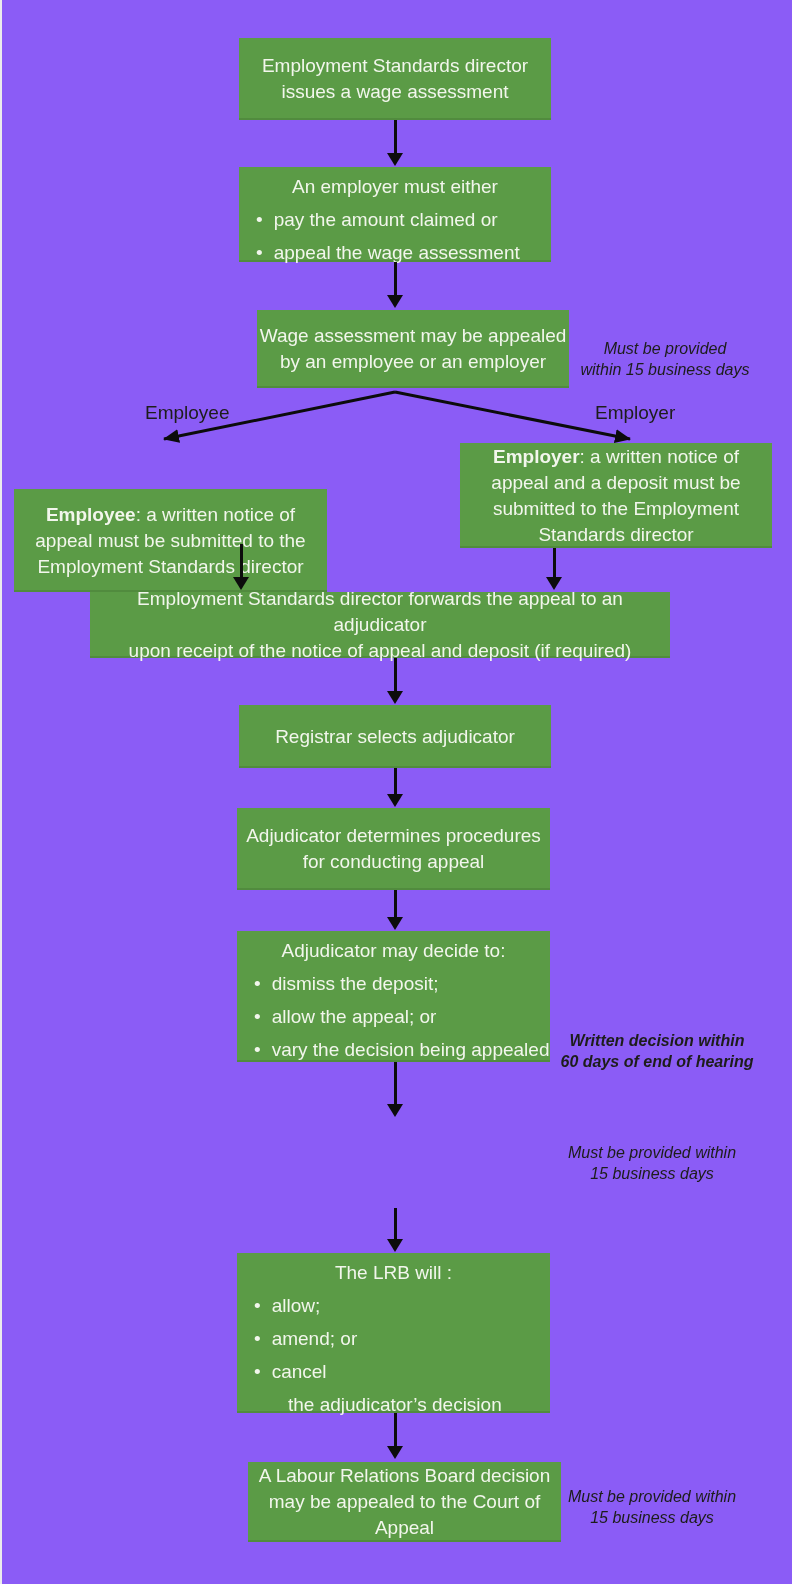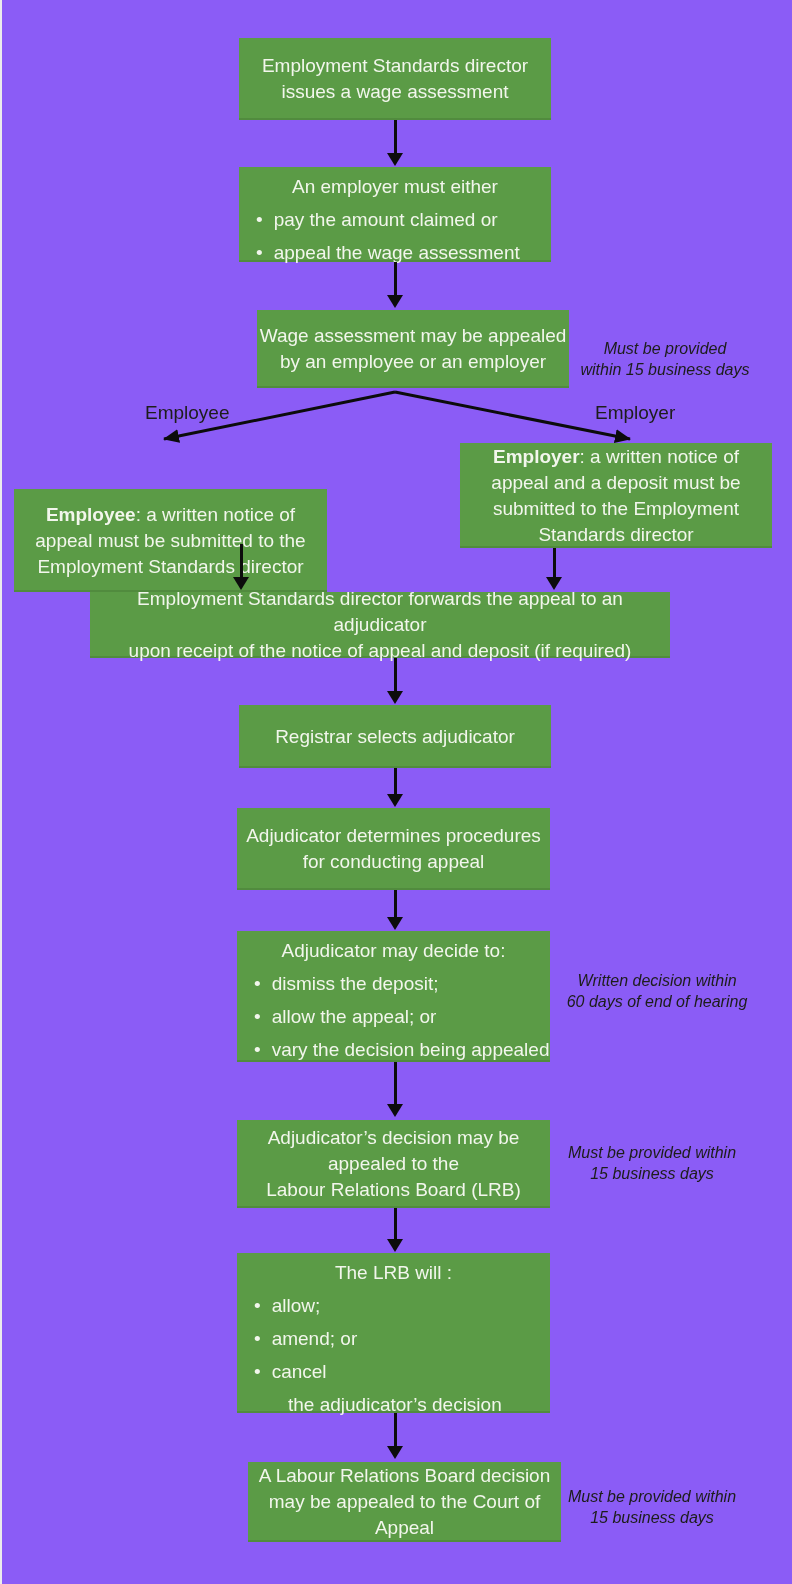--- a/index.html
+++ b/index.html
@@ -154,35 +154,30 @@
     <div class="bullet-row">
       <span class="dot">•</span>
       <span>allow the appeal; or</span>
     </div>
     <div class="bullet-row">
       <span class="dot">•</span>
       <span>vary the decision being appealed</span>
     </div>
   </div>
 
-  <div class="note" style="left:545px; top:970px;">
+  <div class="note" style="left:545px; top:1030px;font-weight:bold;">
     <span class="line" style="display:block">Written decision within</span>
     <span class="line" style="display:block">60 days of end of hearing</span>
   </div>
 
   <div class="varrow" style="left:385px; top:1062px; height:55px;">
     <i class="shaft"></i>
     <i class="head"></i>
   </div>
 
-  <div class="box" style="left:235px; top:1120px; width:313px; height:88px;">
-    <span class="line">Adjudicator’s decision may be</span>
-    <span class="line">appealed to the</span>
-    <span class="line">Labour Relations Board (LRB)</span>
-  </div>
 
   <div class="note" style="left:540px; top:1142px;">
     <span class="line" style="display:block">Must be provided within</span>
     <span class="line" style="display:block">15 business days</span>
   </div>
 
   <div class="varrow" style="left:385px; top:1208px; height:44px;">
     <i class="shaft"></i>
     <i class="head"></i>
   </div>

